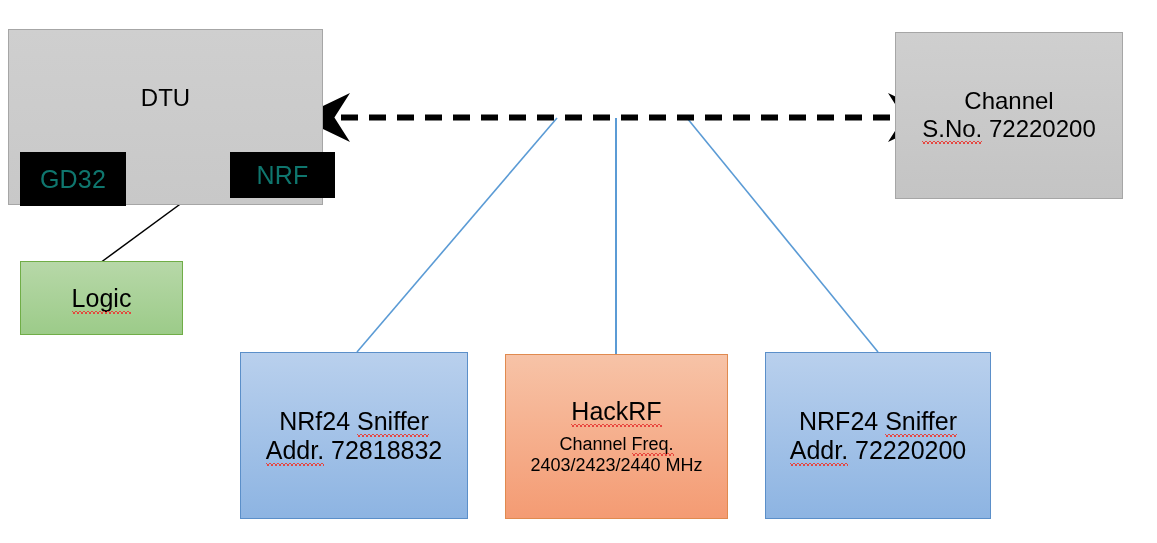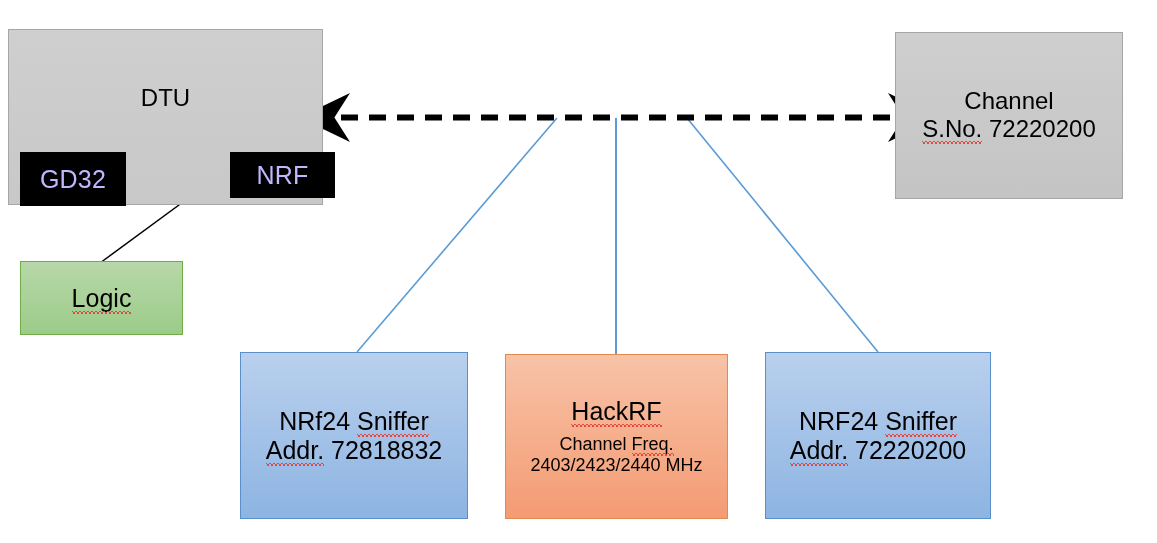--- a/index.html
+++ b/index.html
@@ -72,21 +72,21 @@
     font-size: 24px;
     justify-content: flex-start;
     padding-top: 54px;
   }
 
   
   .chip {
     position: absolute;
     box-sizing: border-box;
     background: #000000;
-    color: #c4b5fd;
+    color: #0f766e;
     display: flex;
     align-items: center;
     justify-content: center;
     font-size: 25px;
     letter-spacing: 0.2px;
     text-align: center;
   }
   #gd32-box { left: 20px;  top: 152px; width: 106px; height: 54px; }
   #nrf-box  { left: 230px; top: 152px; width: 105px; height: 46px; }
 

